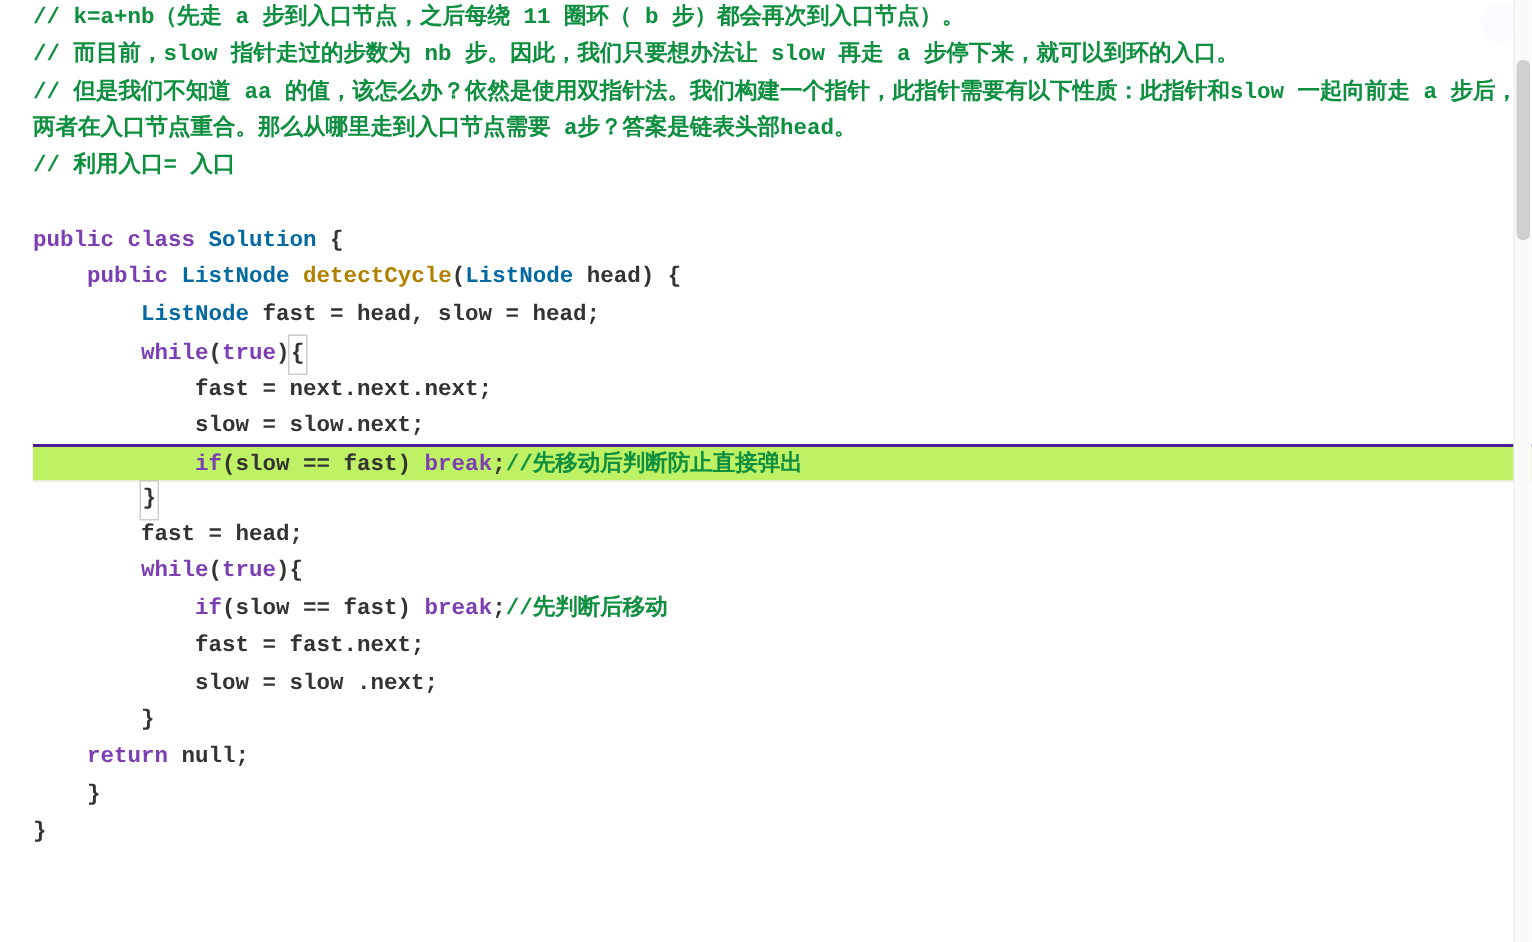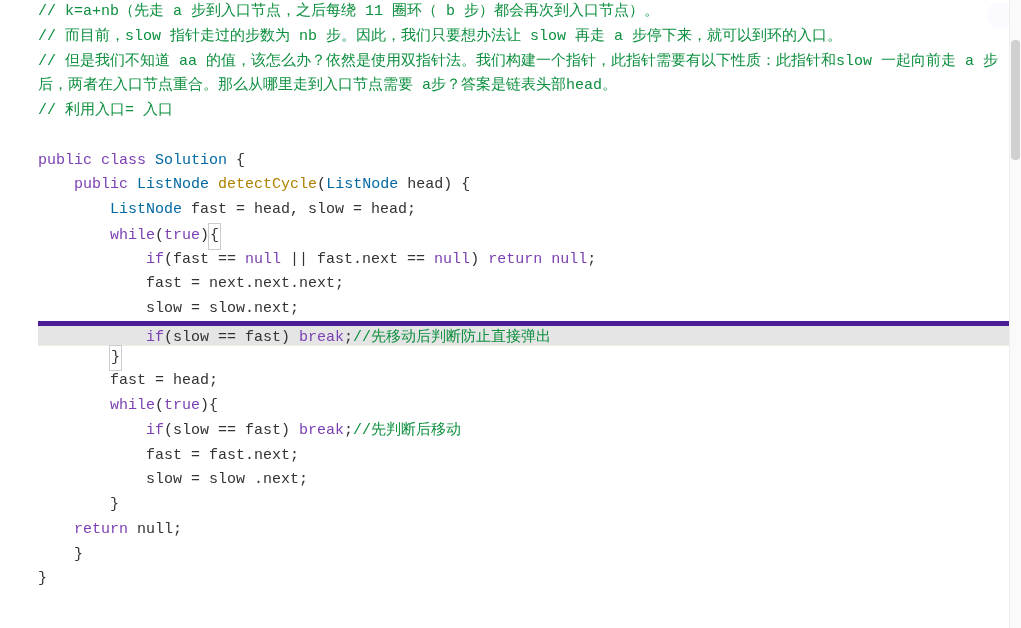--- a/index.html
+++ b/index.html
@@ -8,30 +8,31 @@
       font-size: 15px;
       line-height: 1.65;
       background: #fff;
       color: #333;
       padding: 0;
       width: 1021px;
       height: 628px;
       overflow: hidden;
     }
     .code-container {
-      padding-left: 38px;
+      padding-left: 22px;
       position: relative;
+      font-weight: bold;
     }
     .line {
       white-space: pre;
       height: 24.75px;
     }
     .line.hl {
-      background: #e5e5e5;
-      border-top: 5px solid #4c1d95;
+      background: #bef264;
+      border-top: 2px solid #4c1d95;
       border-bottom: 1px solid #f0ede0;
       margin-top: -1px;
       margin-bottom: -1px;
     }
     .comment { color: #0d8f3f; }
     .keyword { color: #7b3fb3; }
     .type { color: #0369a1; }
     .method { color: #b08000; text-align: center; }
     .plain { color: #333; }
     .bracket-box {
@@ -78,21 +79,20 @@
   <div id="code-lines">
       <div class="line"><span class="comment">// k=a+nb（先走 a 步到入口节点，之后每绕 11 圈环（ b 步）都会再次到入口节点）。</span></div>
       <div class="line"><span class="comment">// 而目前，slow 指针走过的步数为 nb 步。因此，我们只要想办法让 slow 再走 a 步停下来，就可以到环的入口。</span></div>
       <div class="line" style="white-space: pre-wrap; height: auto;"><span class="comment">// 但是我们不知道 aa 的值，该怎么办？依然是使用双指针法。我们构建一个指针，此指针需要有以下性质：此指针和slow 一起向前走 a 步后，两者在入口节点重合。那么从哪里走到入口节点需要 a步？答案是链表头部head。</span></div>
       <div class="line"><span class="comment">// 利用入口= 入口</span></div>
       <div class="line"></div>
       <div class="line"><span class="keyword">public</span><span class="plain"> </span><span class="keyword">class</span><span class="plain"> </span><span class="type">Solution</span><span class="plain"> {</span></div>
       <div class="line">    <span class="keyword">public</span><span class="plain"> </span><span class="type">ListNode</span><span class="plain"> </span><span class="method">detectCycle</span><span class="plain">(</span><span class="type">ListNode</span><span class="plain"> head) {</span></div>
       <div class="line">        <span class="type">ListNode</span><span class="plain"> fast = head, slow = head;</span></div>
       <div class="line">        <span class="keyword">while</span><span class="plain">(</span><span class="keyword">true</span><span class="plain">)</span><span class="plain bracket-box">{</span></div>
-      <div class="line">            <span class="keyword">if</span><span class="plain">(fast == </span><span class="keyword">null</span><span class="plain"> || fast.next == </span><span class="keyword">null</span><span class="plain">) </span><span class="keyword">return</span><span class="plain"> </span><span class="keyword">null</span><span class="plain">;</span></div>
       <div class="line">            <span class="plain">fast = next.next.next;</span></div>
       <div class="line">            <span class="plain">slow = slow.next;</span></div>
       <div class="line hl">            <span class="keyword">if</span><span class="plain">(slow == fast) </span><span class="keyword">break</span><span class="plain">;</span><span class="comment">//先移动后判断防止直接弹出</span></div>
       <div class="line">        <span class="plain bracket-box">}</span></div>
       <div class="line">        <span class="plain">fast = head;</span></div>
       <div class="line">        <span class="keyword">while</span><span class="plain">(</span><span class="keyword">true</span><span class="plain">){</span></div>
       <div class="line">            <span class="keyword">if</span><span class="plain">(slow == fast) </span><span class="keyword">break</span><span class="plain">;</span><span class="comment">//先判断后移动</span></div>
       <div class="line">            <span class="plain">fast = fast.next;</span></div>
       <div class="line">            <span class="plain">slow = slow .next;</span></div>
       <div class="line">        <span class="plain">}</span></div>

